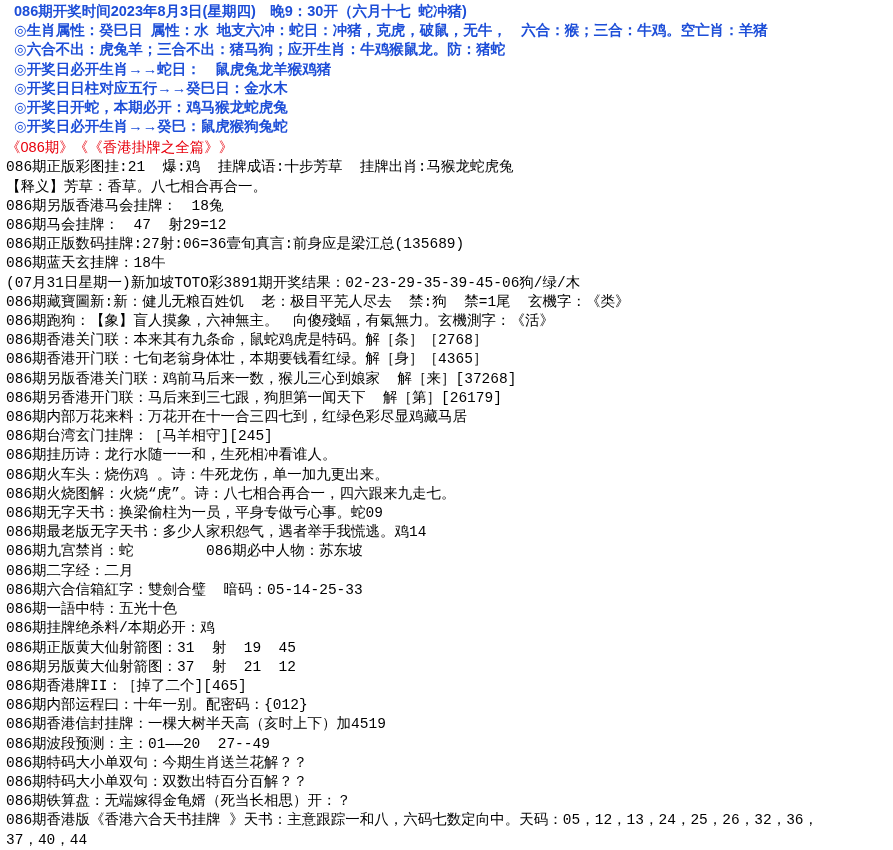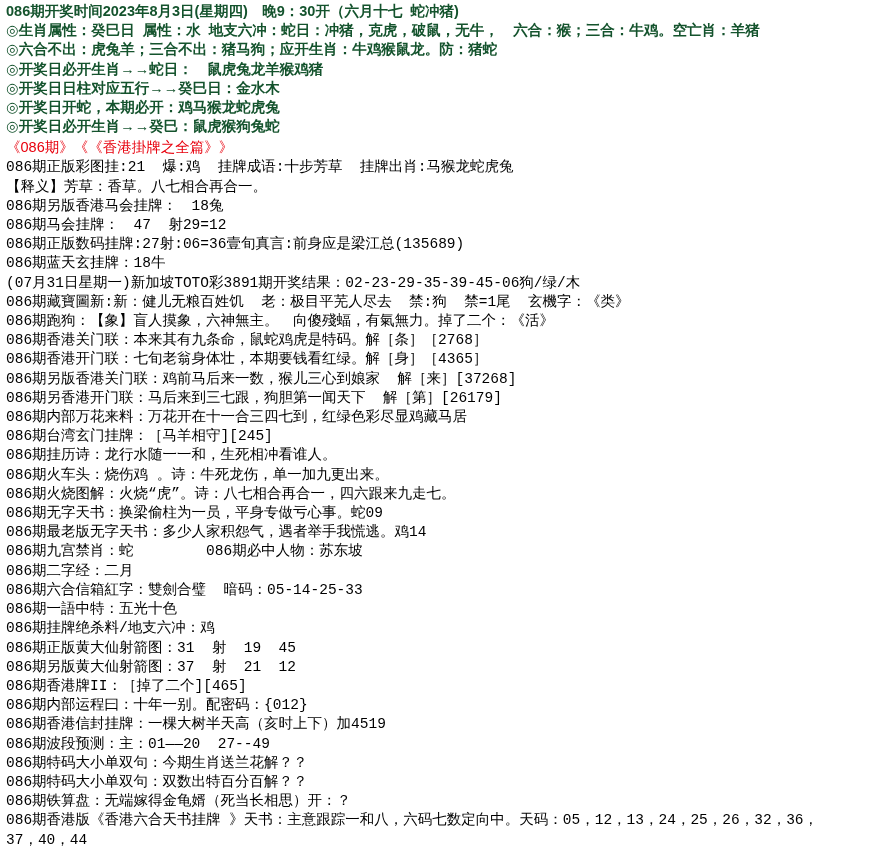--- a/index.html
+++ b/index.html
@@ -18,22 +18,23 @@
   .page {
     padding: 2px 0 0 6px;
     box-sizing: border-box;
   }
   .line {
     line-height: 19.2px;
     white-space: pre;
     letter-spacing: 0px;
   }
   .red {
-    color: #14532d;
+    color: #1d4ed8;
     font-weight: bold;
+    margin-left: 8px;
   }
   .black {
     color: #000000;
     font-family: Liberation Mono, monospace;
   }
   .section-head {
     color: #e8000d;
     font-weight: normal;
     line-height: 22px;
   }
@@ -58,37 +59,37 @@
 
   <div>
     <div class="line black">086期正版彩图挂:21  爆:鸡  挂牌成语:十步芳草  挂牌出肖:马猴龙蛇虎兔</div>
     <div class="line black">【释义】芳草：香草。八七相合再合一。</div>
     <div class="line black">086期另版香港马会挂牌：　18兔</div>
     <div class="line black">086期马会挂牌：　47  射29=12</div>
     <div class="line black">086期正版数码挂牌:27射:06=36壹旬真言:前身应是梁江总(135689)</div>
     <div class="line black">086期蓝天玄挂牌：18牛</div>
     <div class="line black">(07月31日星期一)新加坡TOTO彩3891期开奖结果：02-23-29-35-39-45-06狗/绿/木</div>
     <div class="line black">086期藏寶圖新:新：健儿无粮百姓饥  老：极目平芜人尽去  禁:狗  禁=1尾  玄機字：《类》</div>
-    <div class="line black">086期跑狗：【象】盲人摸象，六神無主。　向傻殘蝠，有氣無力。掉了二个：《活》</div>
+    <div class="line black">086期跑狗：【象】盲人摸象，六神無主。　向傻殘蝠，有氣無力。玄機測字：《活》</div>
     <div class="line black">086期香港关门联：本来其有九条命，鼠蛇鸡虎是特码。解［条］［2768］</div>
     <div class="line black">086期香港开门联：七旬老翁身体壮，本期要钱看红绿。解［身］［4365］</div>
     <div class="line black">086期另版香港关门联：鸡前马后来一数，猴儿三心到娘家  解［来］[37268]</div>
     <div class="line black">086期另香港开门联：马后来到三七跟，狗胆第一闻天下  解［第］[26179]</div>
     <div class="line black">086期内部万花来料：万花开在十一合三四七到，红绿色彩尽显鸡藏马居</div>
     <div class="line black">086期台湾玄门挂牌：［马羊相守][245]</div>
     <div class="line black">086期挂历诗：龙行水随一一和，生死相冲看谁人。</div>
     <div class="line black">086期火车头：烧伤鸡 。诗：牛死龙伤，单一加九更出来。</div>
     <div class="line black">086期火烧图解：火烧“虎”。诗：八七相合再合一，四六跟来九走七。</div>
     <div class="line black">086期无字天书：换梁偷柱为一员，平身专做亏心事。蛇09</div>
     <div class="line black">086期最老版无字天书：多少人家积怨气，遇者举手我慌逃。鸡14</div>
     <div class="line black">086期九宫禁肖：蛇　　　　　086期必中人物：苏东坡</div>
     <div class="line black">086期二字经：二月</div>
     <div class="line black">086期六合信箱紅字：雙劍合璧  暗码：05-14-25-33</div>
     <div class="line black">086期一語中特：五光十色</div>
-    <div class="line black">086期挂牌绝杀料/地支六冲：鸡</div>
+    <div class="line black">086期挂牌绝杀料/本期必开：鸡</div>
     <div class="line black">086期正版黄大仙射箭图：31  射  19  45</div>
     <div class="line black">086期另版黄大仙射箭图：37  射  21  12</div>
     <div class="line black">086期香港牌II：［掉了二个][465]</div>
     <div class="line black">086期内部运程曰：十年一别。配密码：{012}</div>
     <div class="line black">086期香港信封挂牌：一棵大树半天高（亥时上下）加4519</div>
     <div class="line black">086期波段预测：主：01——20  27--49</div>
     <div class="line black">086期特码大小单双句：今期生肖送兰花解？？</div>
     <div class="line black">086期特码大小单双句：双数出特百分百解？？</div>
     <div class="line black">086期铁算盘：无端嫁得金龟婿（死当长相思）开：？</div>
     <div class="line black">086期香港版《香港六合天书挂牌 》天书：主意跟踪一和八，六码七数定向中。天码：05，12，13，24，25，26，32，36，</div>

